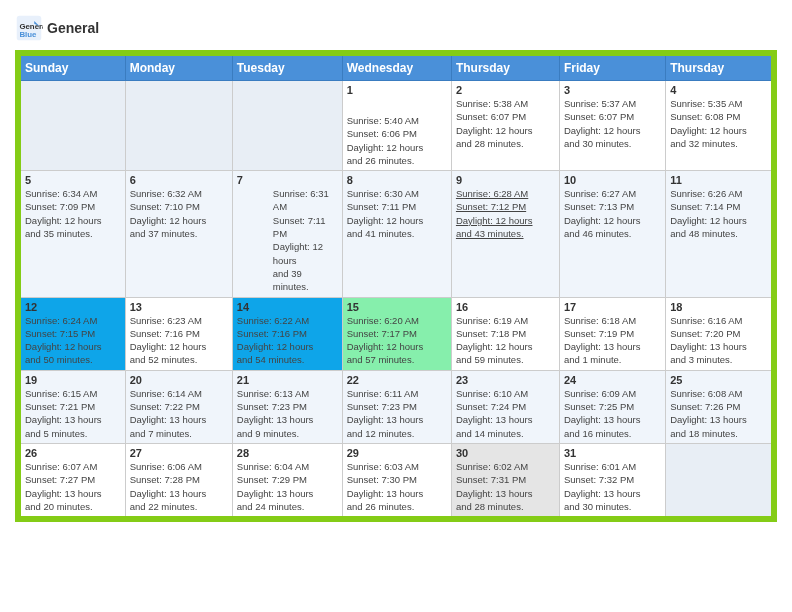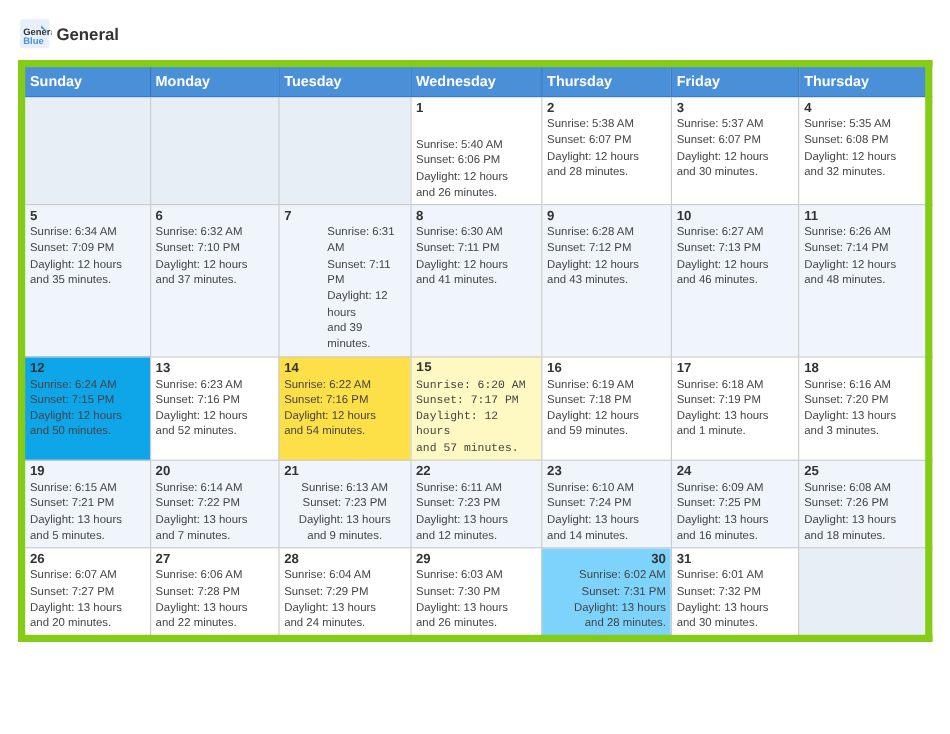--- a/index.html
+++ b/index.html
@@ -188,21 +188,21 @@
           </td>
           <td style="background: rgb(240, 245, 251);">
             <span class="day-number">8</span>
             <div class="day-info" style="white-space: pre-line;">Sunrise: 6:30 AM
 Sunset: 7:11 PM
 Daylight: 12 hours
 and 41 minutes.</div>
           </td>
           <td style="background: rgb(240, 245, 251);">
             <span class="day-number">9</span>
-            <div class="day-info" style="white-space: pre-line;">Sunrise: 6:28 AM
+            <div class="day-info" style="white-space: pre-line; text-decoration: underline;">Sunrise: 6:28 AM
 Sunset: 7:12 PM
 Daylight: 12 hours
 and 43 minutes.</div>
           </td>
           <td style="background: rgb(240, 245, 251);">
             <span class="day-number">10</span>
             <div class="day-info" style="white-space: pre-line;">Sunrise: 6:27 AM
 Sunset: 7:13 PM
 Daylight: 12 hours
 and 46 minutes.</div>
@@ -223,28 +223,28 @@
 Daylight: 12 hours
 and 50 minutes.</div>
           </td>
           <td style="background: rgb(255, 255, 255);">
             <span class="day-number">13</span>
             <div class="day-info" style="white-space: pre-line;">Sunrise: 6:23 AM
 Sunset: 7:16 PM
 Daylight: 12 hours
 and 52 minutes.</div>
           </td>
-          <td style="background: #fde047;">
+          <td style="background: #0ea5e9;">
             <span class="day-number">14</span>
             <div class="day-info" style="white-space: pre-line;">Sunrise: 6:22 AM
 Sunset: 7:16 PM
 Daylight: 12 hours
 and 54 minutes.</div>
           </td>
-          <td style="background: #fef9c3; font-family: Liberation Mono, monospace;">
+          <td style="background: #86efac;">
             <span class="day-number">15</span>
             <div class="day-info" style="white-space: pre-line;">Sunrise: 6:20 AM
 Sunset: 7:17 PM
 Daylight: 12 hours
 and 57 minutes.</div>
           </td>
           <td style="background: rgb(255, 255, 255);">
             <span class="day-number">16</span>
             <div class="day-info" style="white-space: pre-line;">Sunrise: 6:19 AM
 Sunset: 7:18 PM
@@ -276,21 +276,21 @@
           </td>
           <td style="background: rgb(240, 245, 251);">
             <span class="day-number">20</span>
             <div class="day-info" style="white-space: pre-line;">Sunrise: 6:14 AM
 Sunset: 7:22 PM
 Daylight: 13 hours
 and 7 minutes.</div>
           </td>
           <td style="background: rgb(240, 245, 251);">
             <span class="day-number">21</span>
-            <div class="day-info" style="white-space: pre-line; text-align: center;">Sunrise: 6:13 AM
+            <div class="day-info" style="white-space: pre-line;">Sunrise: 6:13 AM
 Sunset: 7:23 PM
 Daylight: 13 hours
 and 9 minutes.</div>
           </td>
           <td style="background: rgb(240, 245, 251);">
             <span class="day-number">22</span>
             <div class="day-info" style="white-space: pre-line;">Sunrise: 6:11 AM
 Sunset: 7:23 PM
 Daylight: 13 hours
 and 12 minutes.</div>
@@ -339,21 +339,21 @@
 Daylight: 13 hours
 and 24 minutes.</div>
           </td>
           <td style="background: rgb(255, 255, 255);">
             <span class="day-number">29</span>
             <div class="day-info" style="white-space: pre-line;">Sunrise: 6:03 AM
 Sunset: 7:30 PM
 Daylight: 13 hours
 and 26 minutes.</div>
           </td>
-          <td style="background: #7dd3fc; text-align: right;">
+          <td style="background: #e5e5e5;">
             <span class="day-number">30</span>
             <div class="day-info" style="white-space: pre-line;">Sunrise: 6:02 AM
 Sunset: 7:31 PM
 Daylight: 13 hours
 and 28 minutes.</div>
           </td>
           <td style="background: rgb(255, 255, 255);">
             <span class="day-number">31</span>
             <div class="day-info" style="white-space: pre-line;">Sunrise: 6:01 AM
 Sunset: 7:32 PM

